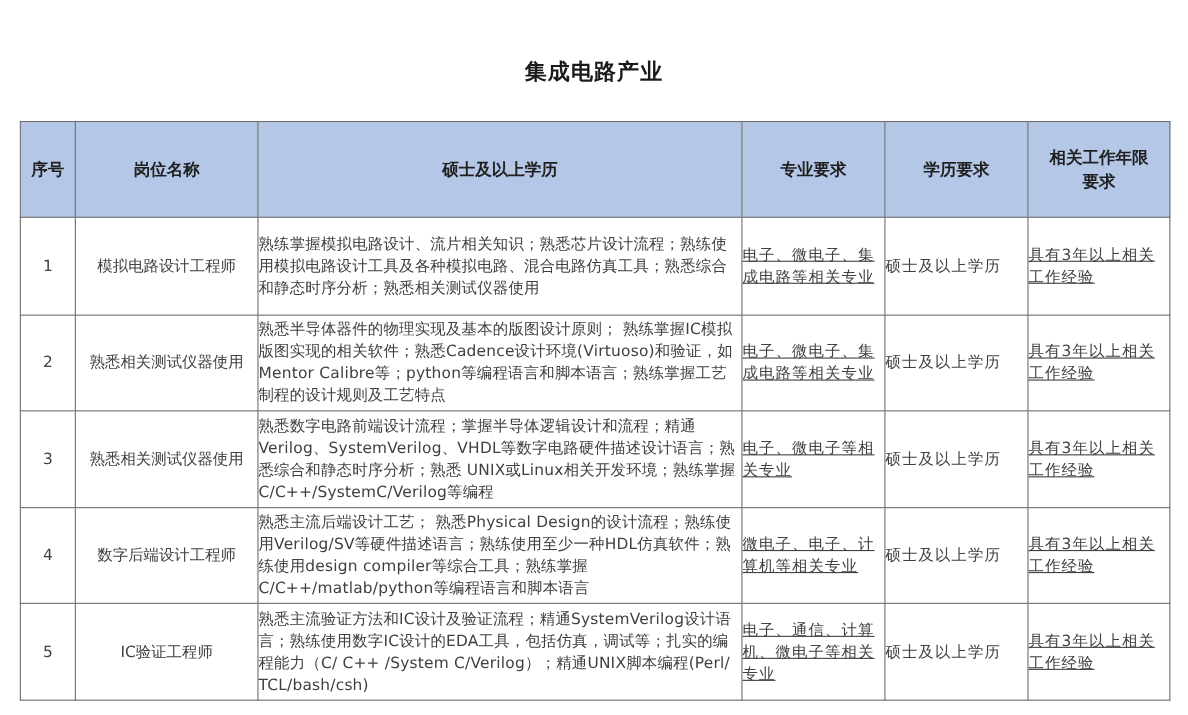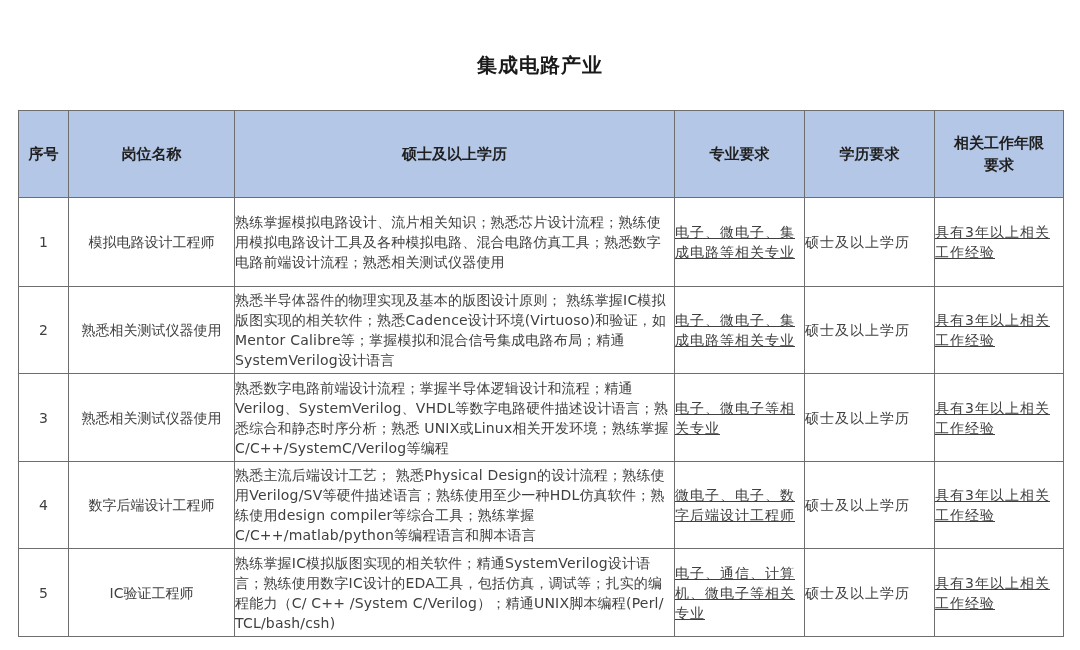--- a/index.html
+++ b/index.html
@@ -106,51 +106,51 @@
       <th>硕士及以上学历</th>
       <th>专业要求</th>
       <th>学历要求</th>
       <th style="padding:0 14px;"><span>相关工作年限要求</span></th>
     </tr>
   </thead>
   <tbody>
     <tr class="row-1">
       <td class="c-idx">1</td>
       <td class="c-name">模拟电路设计工程师</td>
-      <td class="c-skill">熟练掌握模拟电路设计、流片相关知识；熟悉芯片设计流程；熟练使用模拟电路设计工具及各种模拟电路、混合电路仿真工具；熟悉数字电路前端设计流程；熟悉相关测试仪器使用</td>
+      <td class="c-skill">熟练掌握模拟电路设计、流片相关知识；熟悉芯片设计流程；熟练使用模拟电路设计工具及各种模拟电路、混合电路仿真工具；熟悉综合和静态时序分析；熟悉相关测试仪器使用</td>
       <td class="c-major">电子、微电子、集成电路等相关专业</td>
       <td class="c-edu">硕士及以上学历</td>
       <td class="c-exp">具有3年以上相关工作经验</td>
     </tr>
     <tr class="row-2">
       <td class="c-idx">2</td>
       <td class="c-name">熟悉相关测试仪器使用</td>
-      <td class="c-skill">熟悉半导体器件的物理实现及基本的版图设计原则； 熟练掌握IC模拟版图实现的相关软件；熟悉Cadence设计环境(Virtuoso)和验证，如Mentor Calibre等；掌握模拟和混合信号集成电路布局；精通SystemVerilog设计语言</td>
+      <td class="c-skill">熟悉半导体器件的物理实现及基本的版图设计原则； 熟练掌握IC模拟版图实现的相关软件；熟悉Cadence设计环境(Virtuoso)和验证，如Mentor Calibre等；python等编程语言和脚本语言；熟练掌握工艺制程的设计规则及工艺特点</td>
       <td class="c-major">电子、微电子、集成电路等相关专业</td>
       <td class="c-edu">硕士及以上学历</td>
       <td class="c-exp">具有3年以上相关工作经验</td>
     </tr>
     <tr class="row-3">
       <td class="c-idx">3</td>
       <td class="c-name">熟悉相关测试仪器使用</td>
       <td class="c-skill">熟悉数字电路前端设计流程；掌握半导体逻辑设计和流程；精通Verilog、SystemVerilog、VHDL等数字电路硬件描述设计语言；熟悉综合和静态时序分析；熟悉 UNIX或Linux相关开发环境；熟练掌握C/C++/SystemC/Verilog等编程</td>
       <td class="c-major">电子、微电子等相关专业</td>
       <td class="c-edu">硕士及以上学历</td>
       <td class="c-exp">具有3年以上相关工作经验</td>
     </tr>
     <tr class="row-4">
       <td class="c-idx">4</td>
       <td class="c-name">数字后端设计工程师</td>
       <td class="c-skill">熟悉主流后端设计工艺； 熟悉Physical Design的设计流程；熟练使用Verilog/SV等硬件描述语言；熟练使用至少一种HDL仿真软件；熟练使用design compiler等综合工具；熟练掌握C/C++/matlab/python等编程语言和脚本语言</td>
-      <td class="c-major">微电子、电子、数字后端设计工程师</td>
+      <td class="c-major">微电子、电子、计算机等相关专业</td>
       <td class="c-edu">硕士及以上学历</td>
       <td class="c-exp">具有3年以上相关工作经验</td>
     </tr>
     <tr class="row-5">
       <td class="c-idx">5</td>
       <td class="c-name">IC验证工程师</td>
-      <td class="c-skill">熟练掌握IC模拟版图实现的相关软件；精通SystemVerilog设计语言；熟练使用数字IC设计的EDA工具，包括仿真，调试等；扎实的编程能力（C/ C++ /System C/Verilog）；精通UNIX脚本编程(Perl/ TCL/bash/csh)</td>
+      <td class="c-skill">熟悉主流验证方法和IC设计及验证流程；精通SystemVerilog设计语言；熟练使用数字IC设计的EDA工具，包括仿真，调试等；扎实的编程能力（C/ C++ /System C/Verilog）；精通UNIX脚本编程(Perl/ TCL/bash/csh)</td>
       <td class="c-major">电子、通信、计算机、微电子等相关专业</td>
       <td class="c-edu">硕士及以上学历</td>
       <td class="c-exp">具有3年以上相关工作经验</td>
     </tr>
   </tbody>
 </table>
 
 </body></html>

